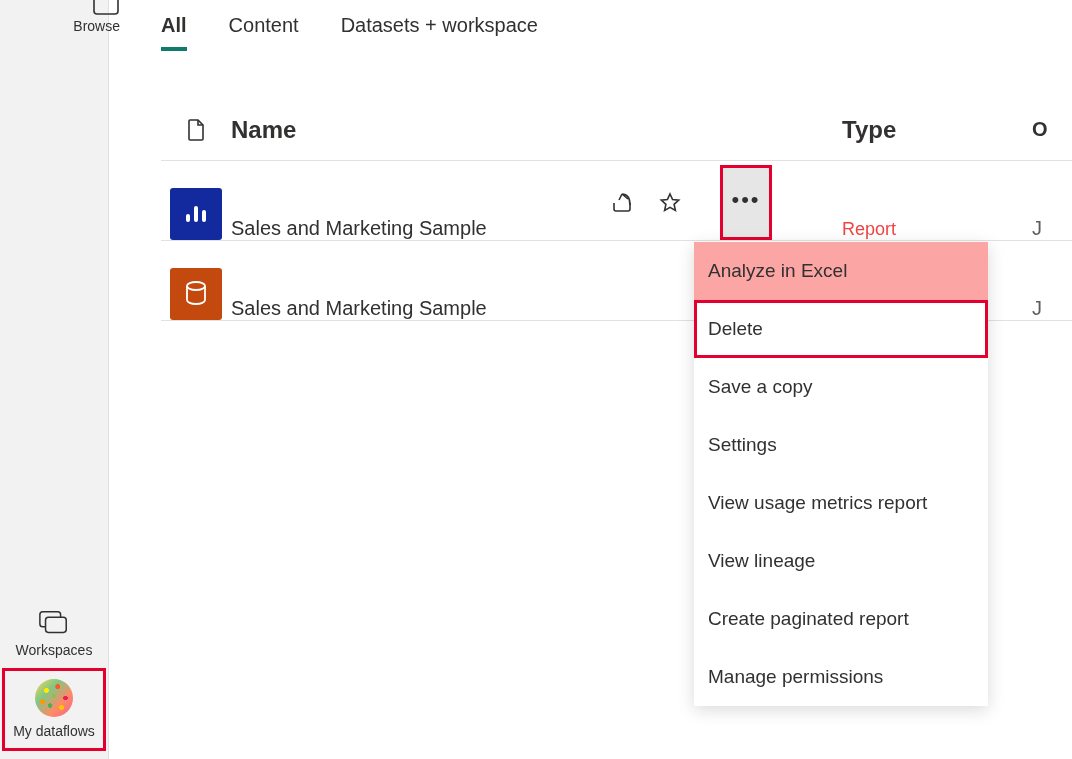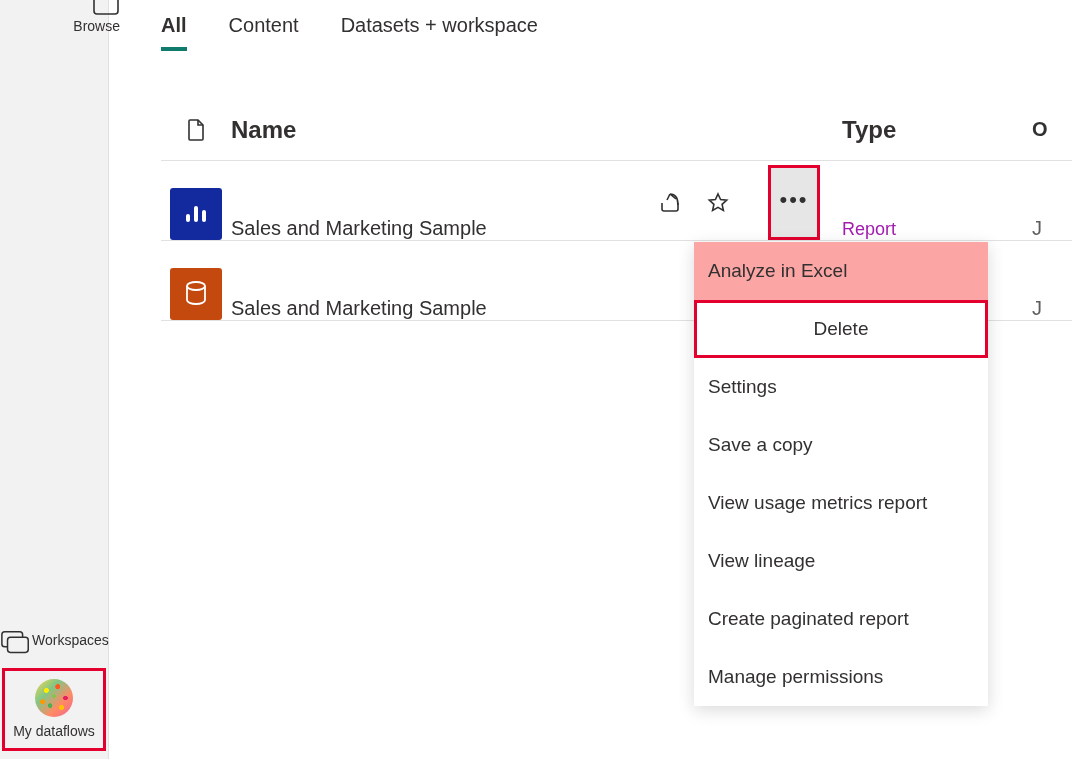--- a/index.html
+++ b/index.html
@@ -56,21 +56,22 @@
     }
     .sidebar-bottom {
       display: flex;
       flex-direction: column;
       align-items: center;
       padding-bottom: 8px;
     }
     .workspaces-item {
       width: 100%;
       display: flex;
-      align-items: flex-start;
+      flex-direction: column;
+      align-items: center;
       padding: 8px 0 10px 0;
       cursor: pointer;
     }
     .workspaces-item .icon-wrap {
       width: 32px;
       height: 30px;
       display: flex;
       align-items: center;
       justify-content: center;
     }
@@ -199,21 +200,22 @@
       background: #c4490e;
     }
     .row .col-name {
       font-size: 20px;
       font-weight: 400;
       color: #323130;
     }
     .row .col-type {
       font-size: 18px;
       font-weight: 400;
-      color: #a21caf;
+      color: #ef4444;
+      margin-left: 48px;
     }
     .action-btn {
       width: 40px;
       height: 40px;
       display: flex;
       align-items: center;
       justify-content: center;
       cursor: pointer;
     }
     .more-btn {
@@ -250,21 +252,20 @@
       font-size: 19px;
       color: #323130;
       cursor: pointer;
     }
     .menu-item.hover {
       background: #fca5a5;
     }
     .menu-item.highlighted {
       border: 3px solid #e3002f;
       padding: 15px 11px;
-      text-align: center;
     }
     .header-col-end {
       font-weight: 600;
       color: #323130;
     }
   </style>
 </head>
 <body>
 
 <div class="sidebar">
@@ -359,20 +360,20 @@
       <div class="col-name">Sales and Marketing Sample</div>
       <div class="col-actions"></div>
       <div class="col-type"></div>
       <div class="col-end">J</div>
     </div>
   </div>
 
   <div class="context-menu">
     <div class="menu-item hover">Analyze in Excel</div>
     <div class="menu-item highlighted">Delete</div>
+    <div class="menu-item">Save a copy</div>
     <div class="menu-item">Settings</div>
-    <div class="menu-item">Save a copy</div>
     <div class="menu-item">View usage metrics report</div>
     <div class="menu-item">View lineage</div>
     <div class="menu-item">Create paginated report</div>
     <div class="menu-item">Manage permissions</div>
   </div>
 </div>
 
 </body></html>

